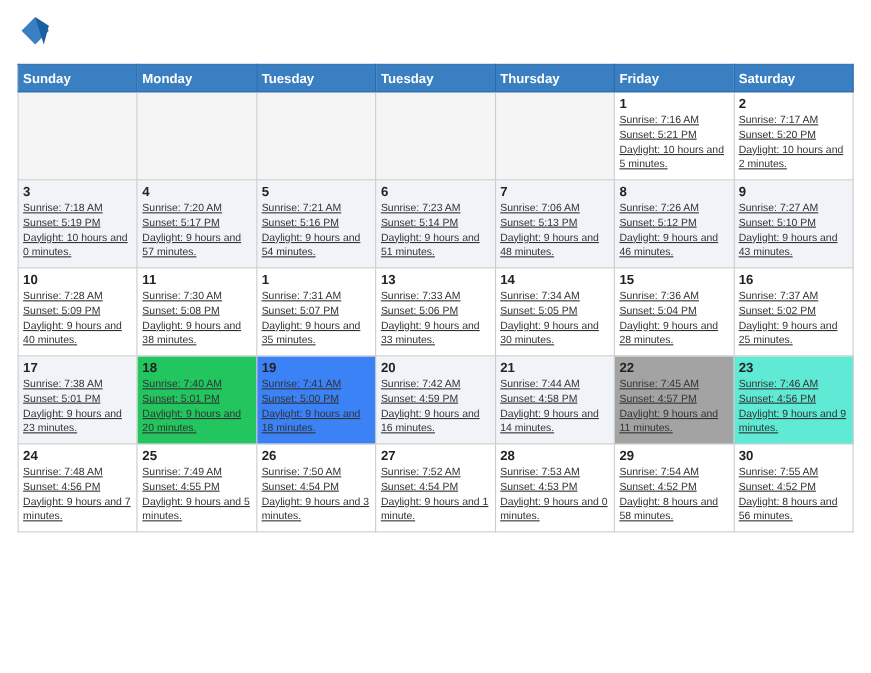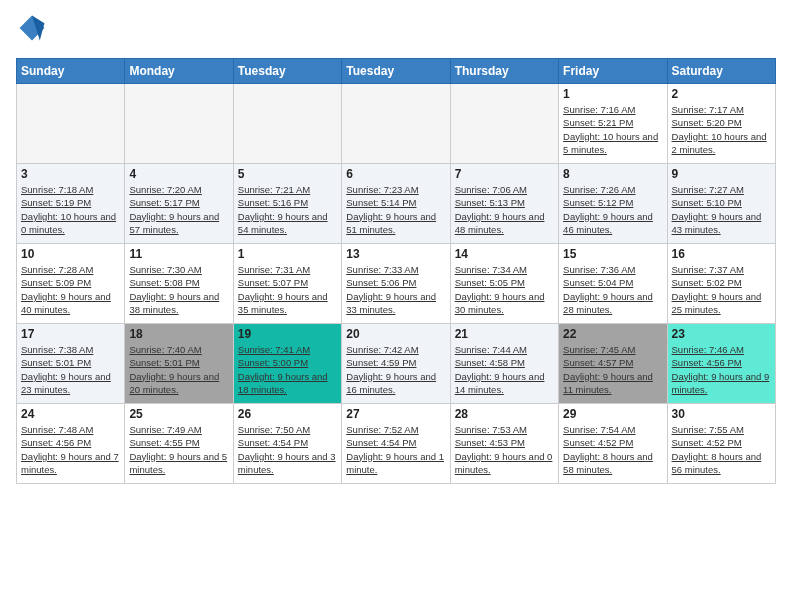--- a/index.html
+++ b/index.html
@@ -256,28 +256,28 @@
           </td>
         </tr>
         <tr>
           <td style="background: rgb(240, 244, 248);">
             <span class="day-num">17</span>
             <div class="day-info">Sunrise: 7:38 AM
 Sunset: 5:01 PM
 Daylight: 9 hours
 and 23 minutes.</div>
           </td>
-          <td style="background: #a3a3a3;">
+          <td style="background: #22c55e;">
             <span class="day-num">18</span>
             <div class="day-info">Sunrise: 7:40 AM
 Sunset: 5:01 PM
 Daylight: 9 hours
 and 20 minutes.</div>
           </td>
-          <td style="background: #14b8a6;">
+          <td style="background: #3b82f6;">
             <span class="day-num">19</span>
             <div class="day-info">Sunrise: 7:41 AM
 Sunset: 5:00 PM
 Daylight: 9 hours
 and 18 minutes.</div>
           </td>
           <td style="background: rgb(240, 244, 248);">
             <span class="day-num">20</span>
             <div class="day-info">Sunrise: 7:42 AM
 Sunset: 4:59 PM

